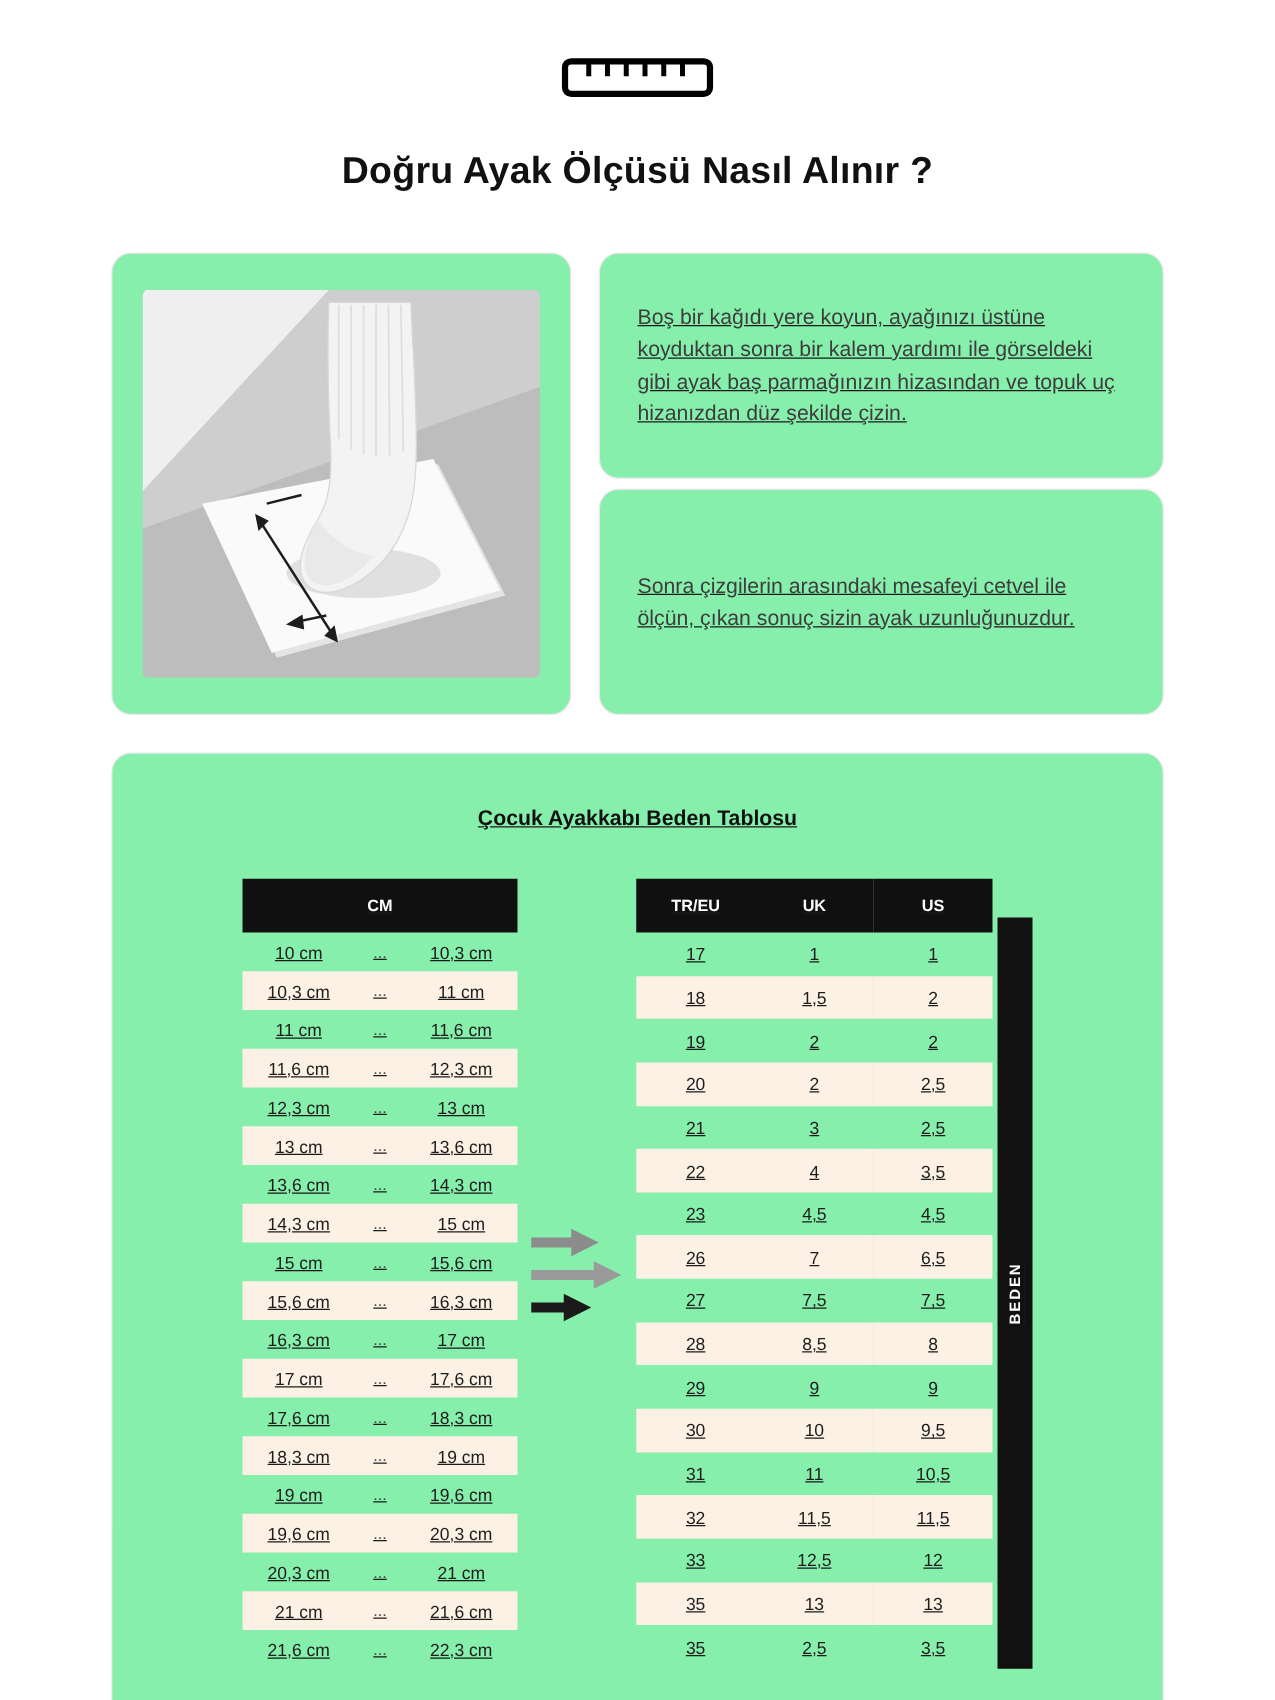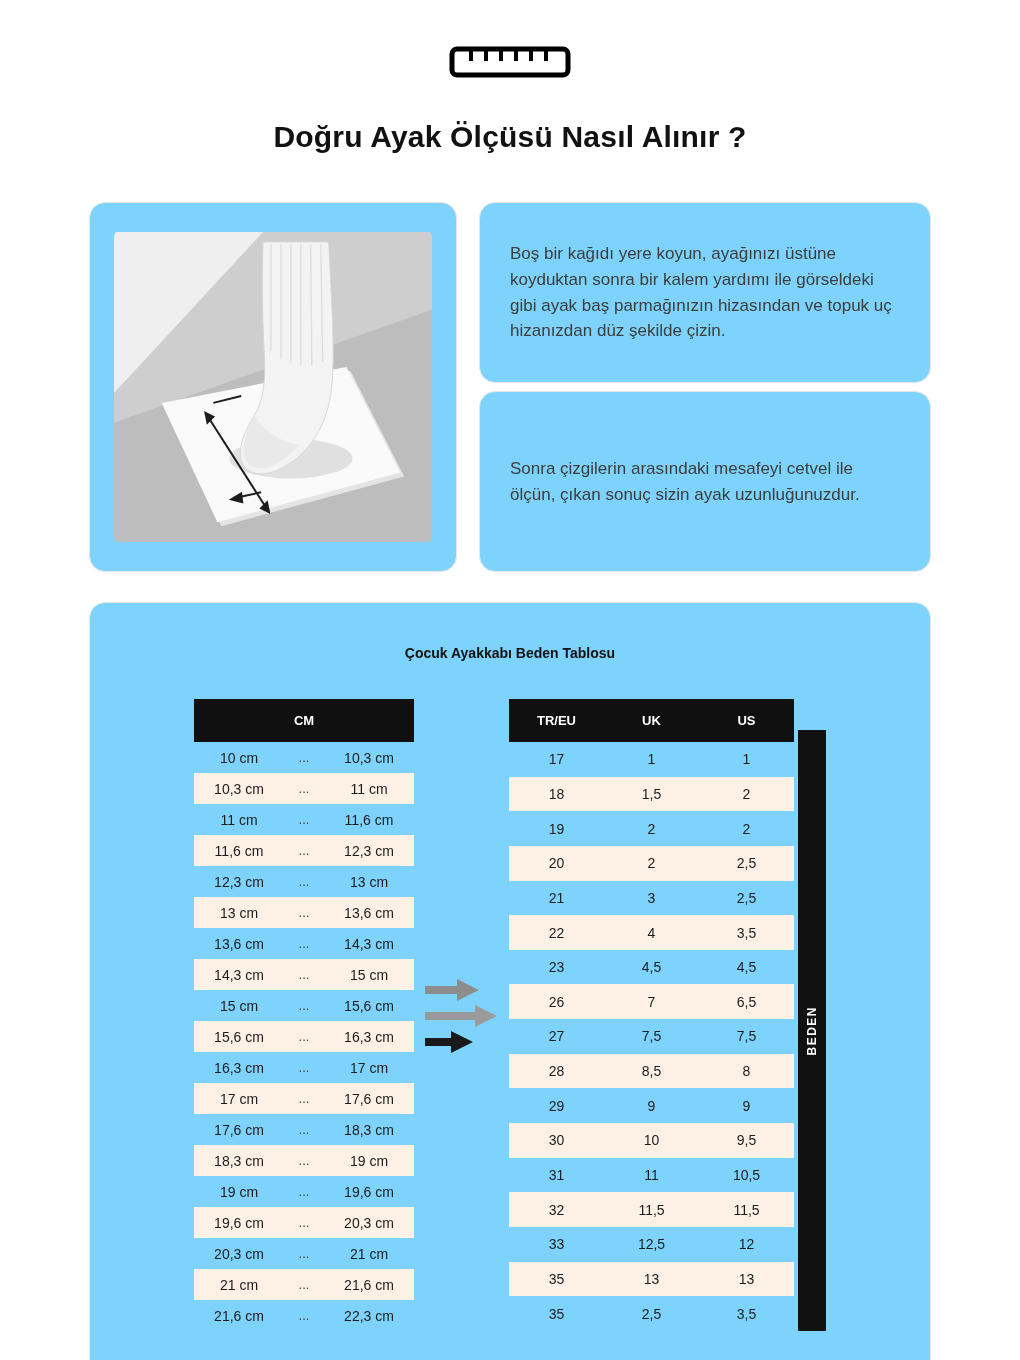--- a/index.html
+++ b/index.html
@@ -21,43 +21,44 @@
     font-size: 30px;
     font-weight: bold;
     color: #111111;
     margin-top: 42px;
     letter-spacing: 0.2px;
   }
 
   
   .top-row { display: flex; gap: 22px; margin-top: 48px; align-items: stretch; }
   .card {
-    background: #7dd3fc;
+    background: #86efac;
     border: 1px solid #e7e7e7;
     border-radius: 16px;
+    text-decoration: underline;
   }
   .image-card {
     width: 368px;
     height: 370px;
     flex: none;
     display: flex;
     align-items: center;
     justify-content: center;
     padding: 24px;
   }
   .image-card svg { border-radius: 6px; }
   .text-cards { flex: 1; display: flex; flex-direction: column; gap: 8px; }
   .text-card { flex: 1; display: flex; align-items: center; padding: 24px 30px; }
   .text-card p { font-size: 17px; line-height: 1.52; color: #3d3d3d; }
 
   
   .table-card { margin-top: 30px; padding: 42px 0 46px; }
   .table-title {
     text-align: center;
-    font-size: 14px;
+    font-size: 17px;
     font-weight: bold;
     color: #111111;
   }
   .tables-row { display: flex; justify-content: center; margin-top: 38px; }
 
   table { border-collapse: collapse; }
   th {
     background: #101010;
     color: #ffffff;
     font-size: 13px;

